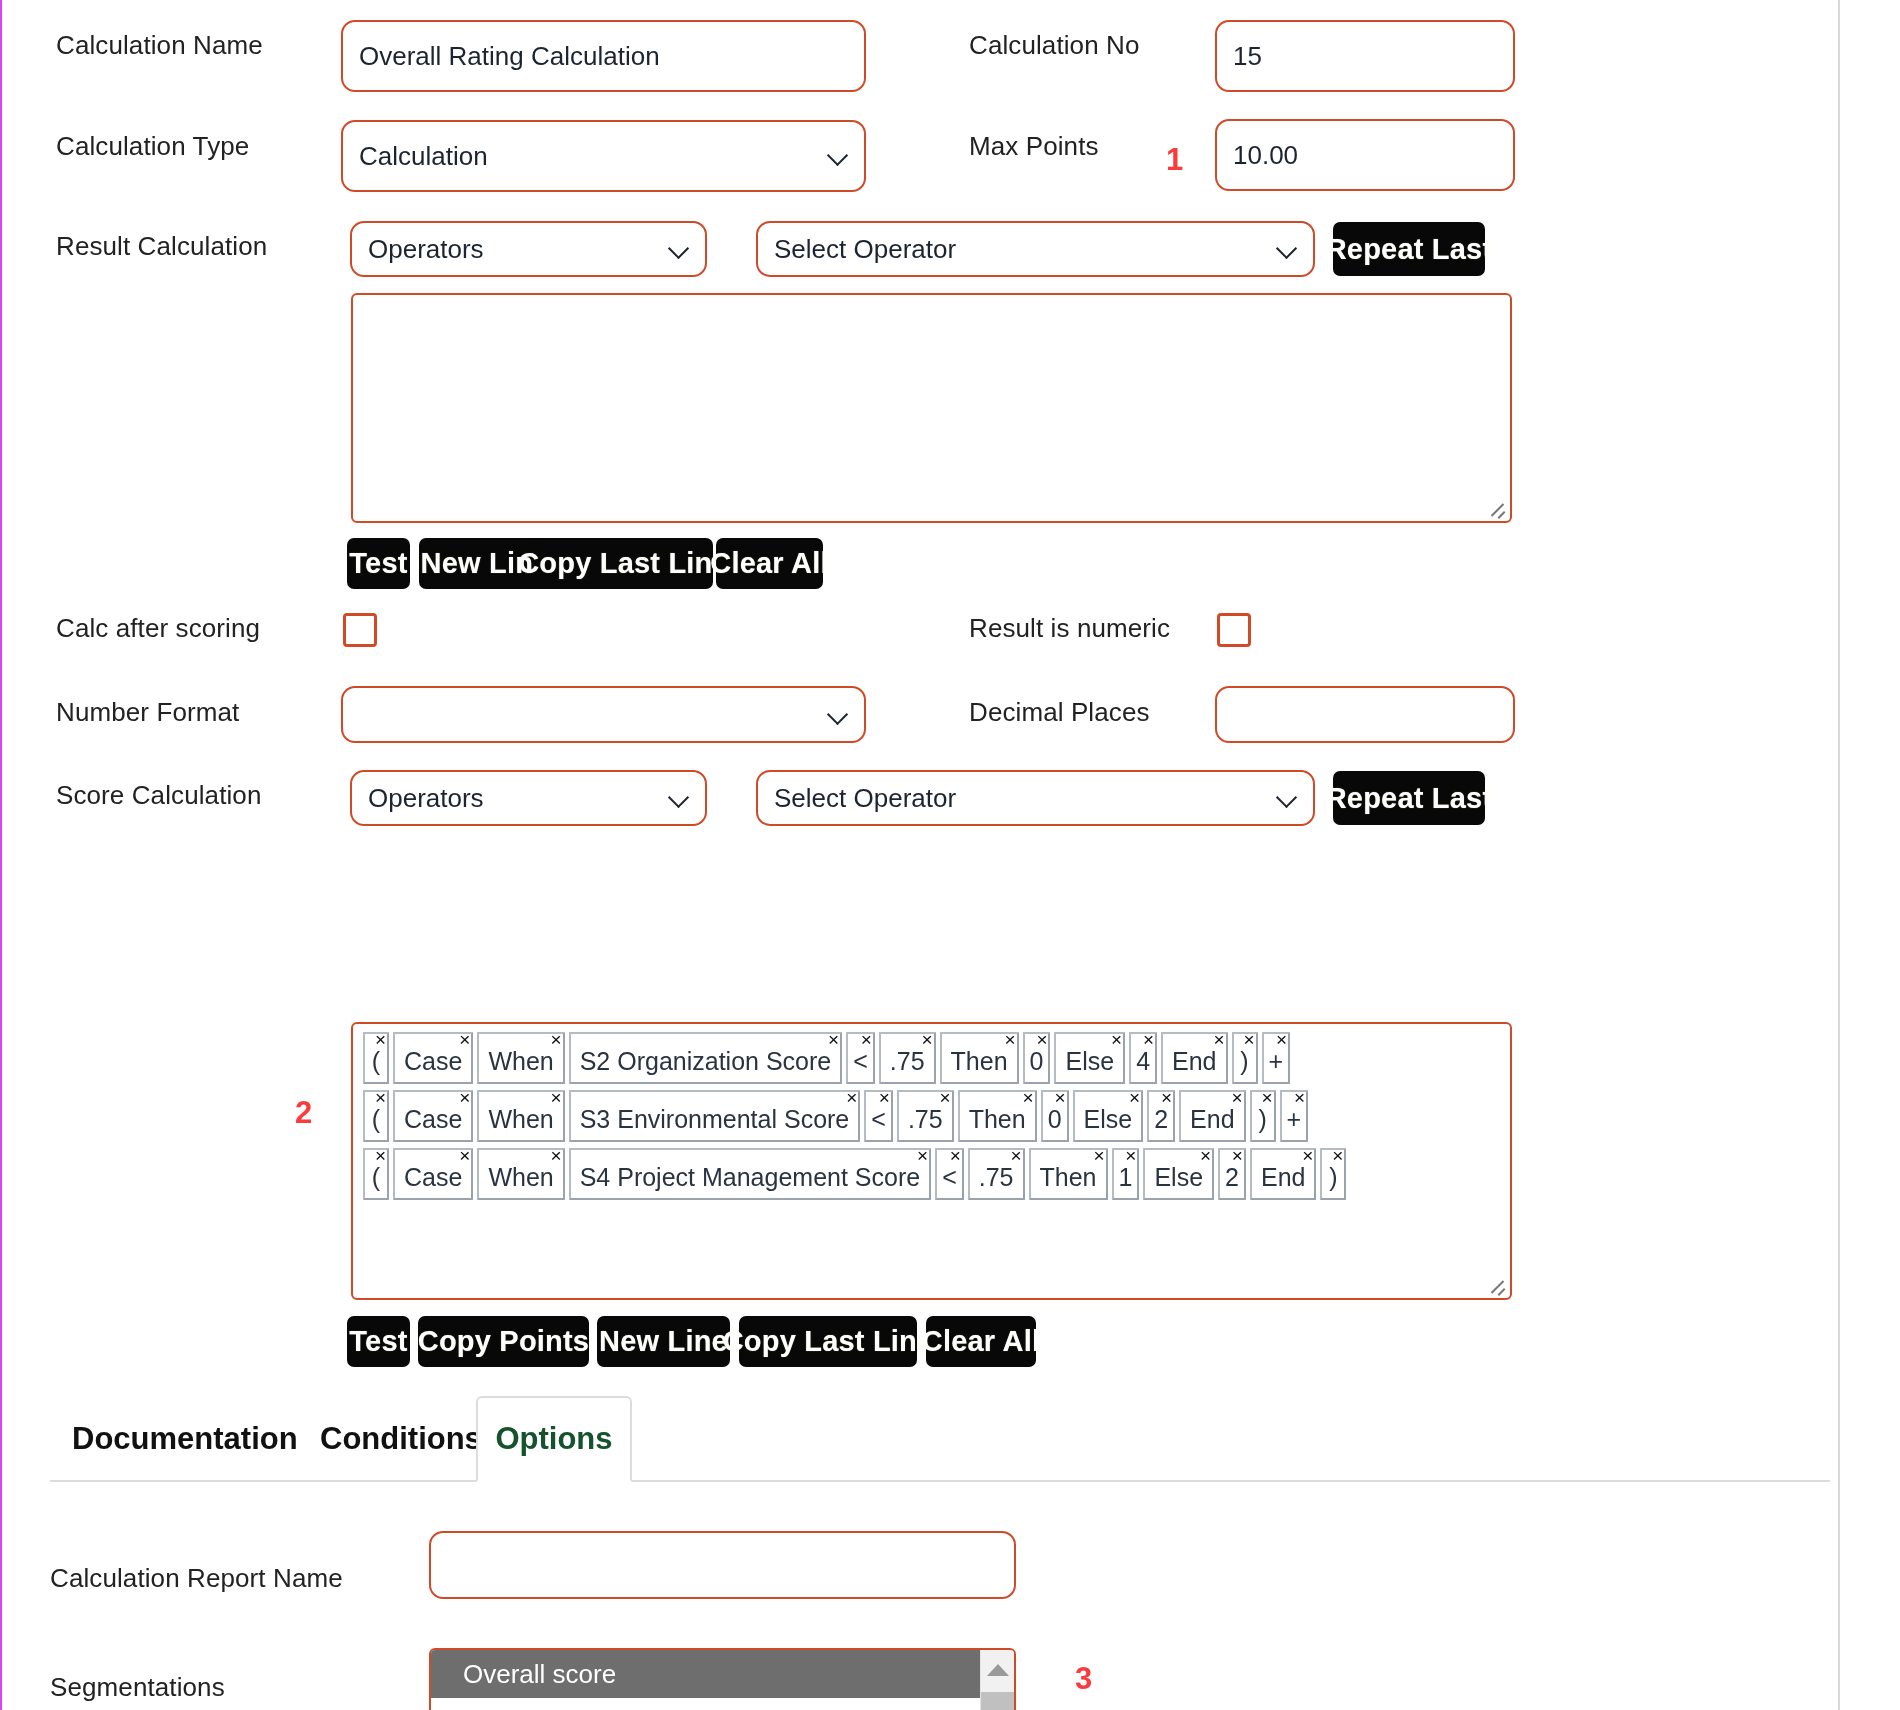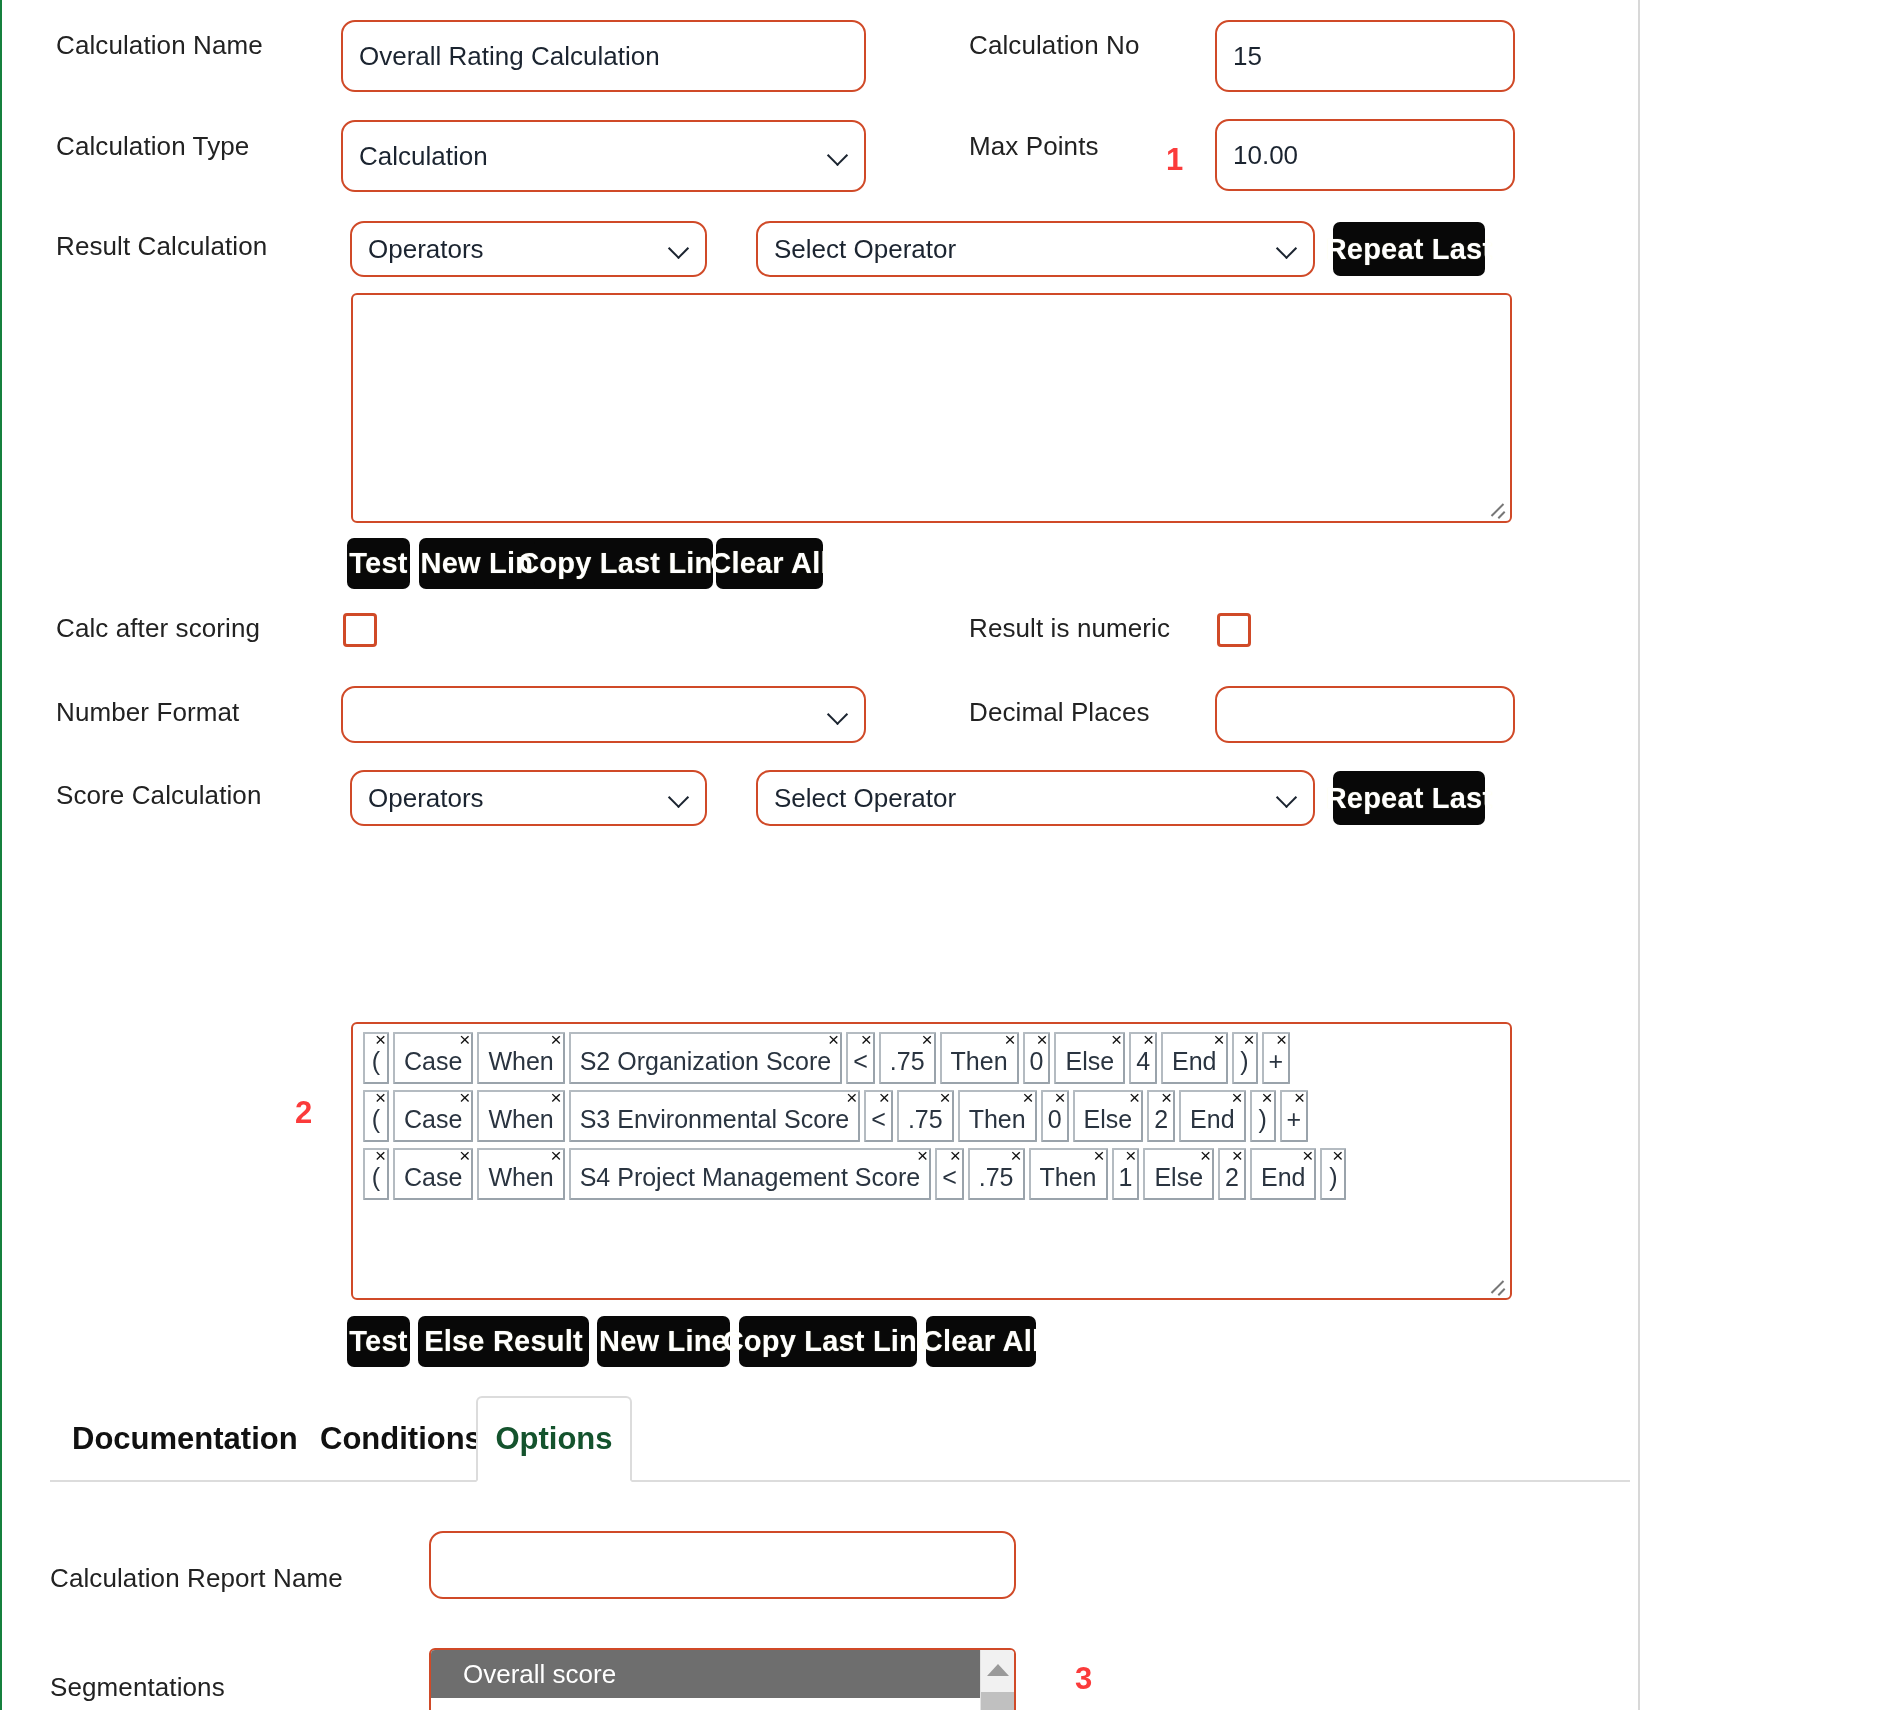--- a/index.html
+++ b/index.html
@@ -6,23 +6,23 @@
   * { box-sizing: border-box; }
   html, body {
     margin: 0; padding: 0;
     width: 1900px; height: 1710px;
     background: #ffffff;
     font-family: "Liberation Sans", sans-serif;
     overflow: hidden;
   }
   #page {
     position: relative;
-    width: 1640px; height: 1710px;
+    width: 1840px; height: 1710px;
     background: #fff;
-    border-left: 2px solid #15803d;
+    border-left: 2px solid #d946ef;
     border-right: 2px solid #d8d8d8;
   }
   .label {
     position: absolute;
     font-size: 26px;
     color: #222222;
     white-space: nowrap;
     letter-spacing: .1px;
   }
 
@@ -487,21 +487,21 @@
           </div>
         </div>
       </div>
     <span class="resize-grip">
         <i class="a"></i>
         <i class="b"></i>
       </span>
   </div>
 
   <div class="btn-dark" style="left:345px; top:1316px; width:63px; height:51px;">Test</div>
-  <div class="btn-dark" style="left:416px; top:1316px; width:171px; height:51px;">Else Result</div>
+  <div class="btn-dark" style="left:416px; top:1316px; width:171px; height:51px;">Copy Points</div>
   <div class="btn-dark" style="left:595px; top:1316px; width:133px; height:51px;">New Line</div>
   <div class="btn-dark" style="left:737px; top:1316px; width:178px; height:51px;">Copy Last Line</div>
   <div class="btn-dark" style="left:924px; top:1316px; width:110px; height:51px;">Clear All</div>
 
   <div class="tabbar" style="top:1396px;">
     <div class="tabline"></div>
     <div class="tab" style="left:48px;">Documentation</div>
     <div class="tab" style="left:296px;">Conditions</div>
     <div class="tab active" style="left:474px; width:156px;">Options</div>
   </div>

